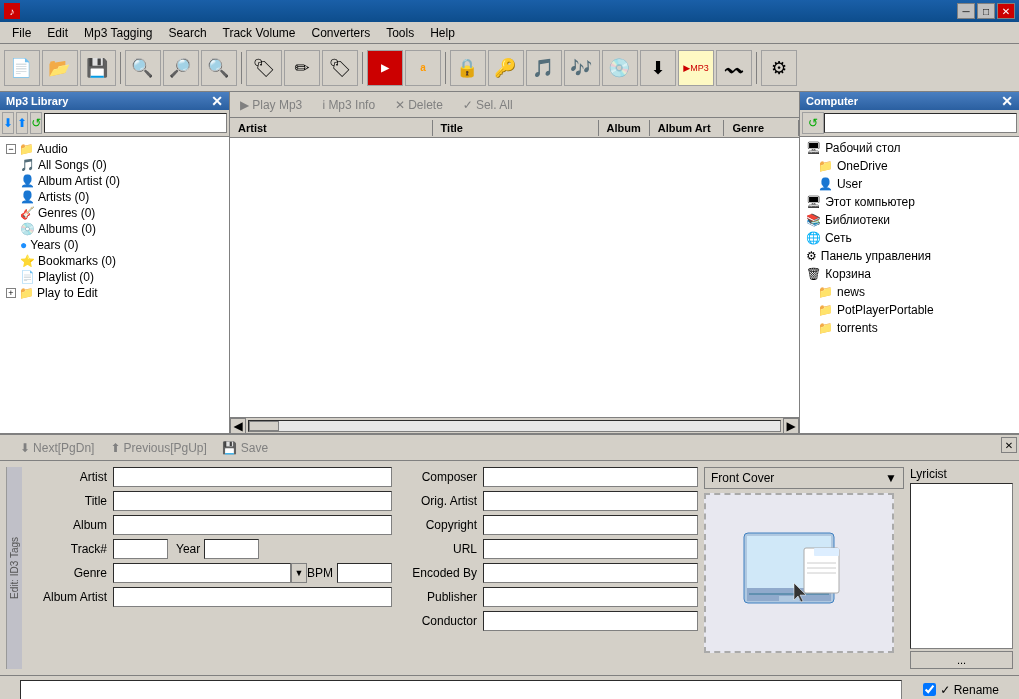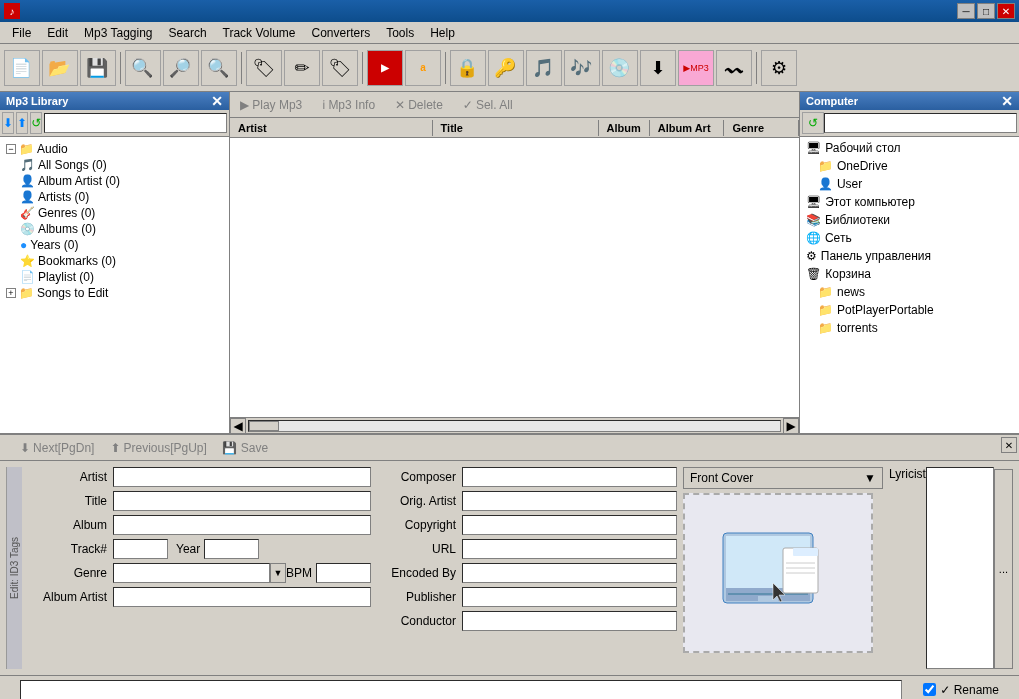--- a/index.html
+++ b/index.html
@@ -117,21 +117,21 @@
   <div class="tb-separator"></div>
   <div class="tb-btn" title="YouTube" style="background:#cc0000;color:white;font-size:10px;font-weight:bold;">▶</div>
   <div class="tb-btn" title="Amazon" style="font-size:10px;font-weight:bold;color:#f90;">a</div>
   <div class="tb-separator"></div>
   <div class="tb-btn" title="Lock">🔒</div>
   <div class="tb-btn" title="Key">🔑</div>
   <div class="tb-btn" title="Wave">🎵</div>
   <div class="tb-btn" title="Music">🎶</div>
   <div class="tb-btn" title="CD">💿</div>
   <div class="tb-btn" title="Download">⬇</div>
-  <div class="tb-btn" title="YouTube2" style="font-size:9px;color:#cc0000;background:#f9a8d4;">▶MP3</div>
+  <div class="tb-btn" title="YouTube2" style="font-size:9px;color:#cc0000;background:#fef9c3;">▶MP3</div>
   <div class="tb-btn" title="Wave2">〰</div>
   <div class="tb-separator"></div>
   <div class="tb-btn" title="Settings">⚙</div>
 </div>
 
 <div id="main-area" style="display:flex; height:341px;">
 
   <div id="library-panel">
     <div id="library-header">
       <span>Mp3 Library</span>
@@ -178,21 +178,21 @@
         <span>⭐</span>
         <span>Bookmarks (0)</span>
       </div>
       <div class="tree-item indent1">
         <span>📄</span>
         <span>Playlist (0)</span>
       </div>
       <div class="tree-item" style="padding-left:2px;">
         <span class="tree-expand">+</span>
         <span>📁</span>
-        <span>Songs to Edit</span>
+        <span>Play to Edit</span>
       </div>
     </div>
   </div>
 
   <div id="center-panel" style="display:flex;flex-direction:column;flex:1;overflow:hidden;">
     <div id="center-toolbar">
       <div class="ct-btn">
         <span style="color:#808080;">▶</span>
         <span>Play Mp3</span>
       </div>
@@ -387,21 +387,21 @@
           <rect x="75" y="20" width="25" height="8" rx="1" fill="#ddeeff"></rect>
           <line x1="68" y1="35" x2="97" y2="35" stroke="#ccc" stroke-width="1"></line>
           <line x1="68" y1="40" x2="97" y2="40" stroke="#ccc" stroke-width="1"></line>
           <line x1="68" y1="45" x2="97" y2="45" stroke="#ccc" stroke-width="1"></line>
 
           <polygon points="55,55 55,72 59,68 62,74 64,73 61,67 67,67" fill="#333" stroke="white" stroke-width="0.5"></polygon>
         </svg>
       </div>
     </div>
 
-    <div id="lyricist-section" style="width:124px;display:flex;flex-direction:row;">
+    <div id="lyricist-section" style="width:103px;display:flex;flex-direction:column;">
       <span style="font-size:12px;margin-bottom:2px;">Lyricist</span>
       <textarea style="flex: 1 1 0%; width: 100%; border: 1px inset rgb(128, 128, 128); background: white; resize: none; font-size: 11px; min-height: 140px;"></textarea>
       <button style="margin-top:2px;padding:2px 4px;font-size:11px;background:#d4d0c8;border:1px solid #808080;cursor:pointer;">...</button>
     </div>
   </div>
 
   <div id="rename-bar" style="height:28px;display:flex;align-items:center;padding:0 20px;border-top:1px solid #808080;gap:6px;">
     <input type="text" style="flex: 1 1 0%; height: 20px; border: 1px inset rgb(128, 128, 128); background: white; padding: 1px 2px;">
     <label style="display:flex;align-items:center;gap:4px;cursor:pointer;padding-left:15px;">
       <input type="checkbox" checked="" style="margin: 0px;">

